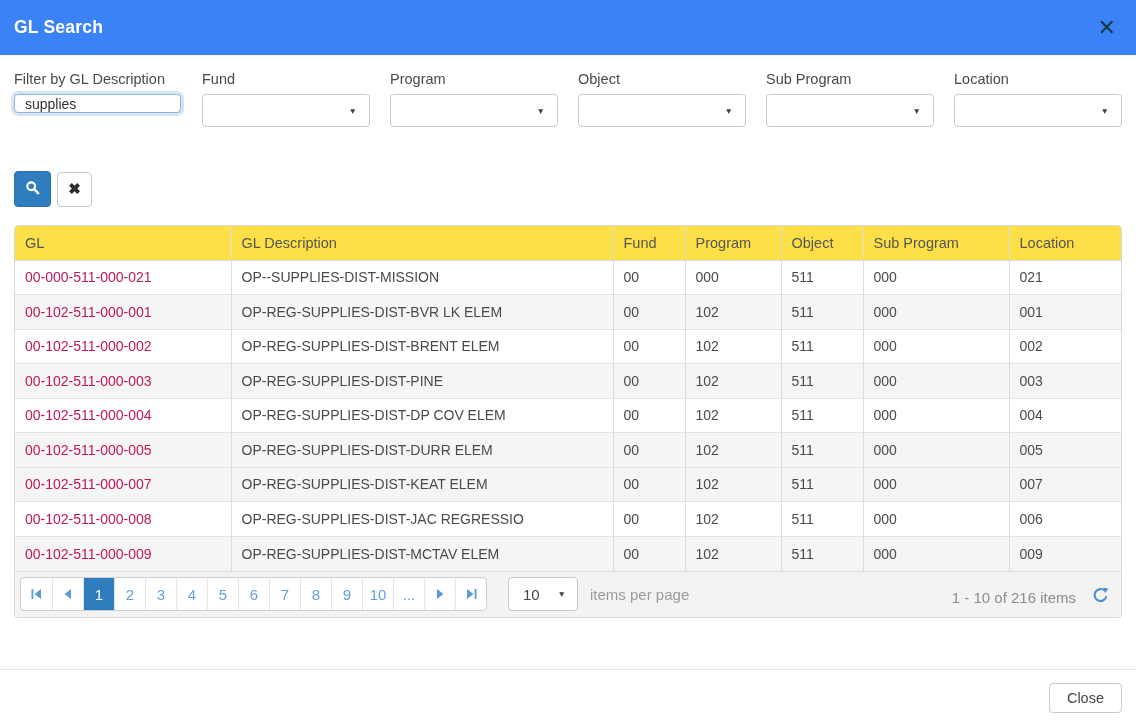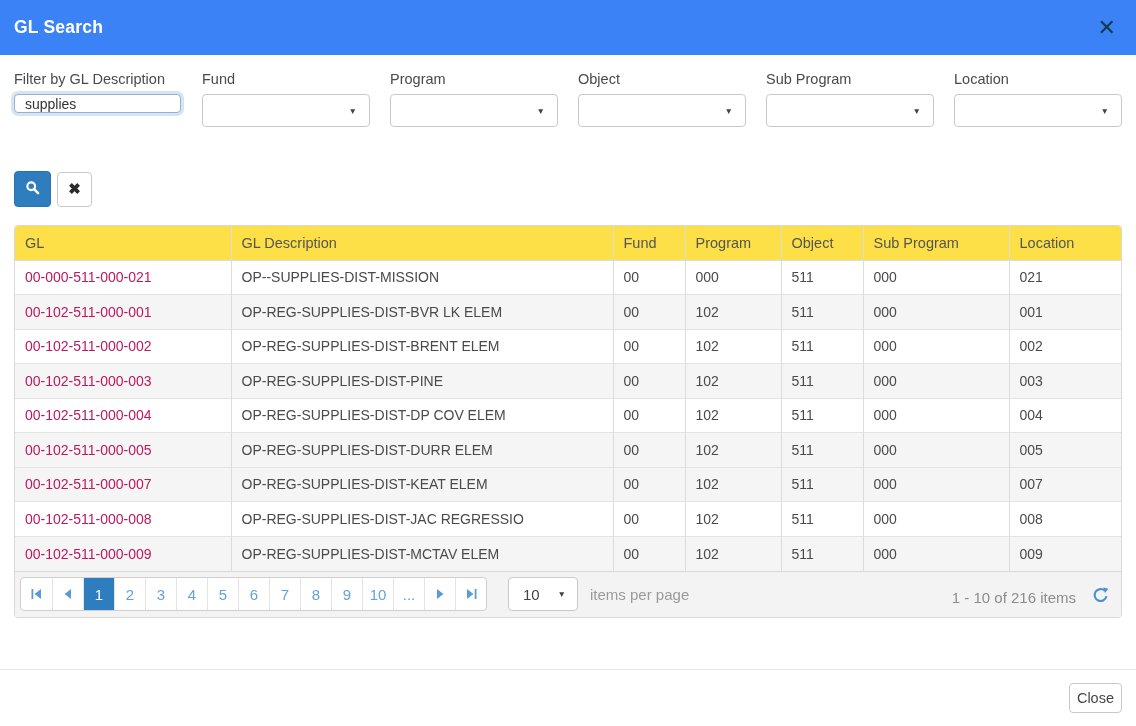--- a/index.html
+++ b/index.html
@@ -103,21 +103,21 @@
   .range-label { font-size: 15px; color: #8c8c8c; }
   .refresh { cursor: pointer; display: flex; align-items: center; }
 
   
   .modal-footer {
     margin-top: 14px; border-top: 1px solid #e4e4ea; padding: 13px 14px;
     display: flex; justify-content: flex-end;
   }
   .btn-close {
     background: #fff; border: 1px solid #c9c9c9; border-radius: 4px;
-    padding: 6px 7px; font-size: 14.5px; color: #444; cursor: pointer;
+    padding: 6px 17px; font-size: 14.5px; color: #444; cursor: pointer;
     font-family: "Liberation Sans", sans-serif;
   }
 </style>
 </head>
 <body>
 
 <div class="modal">
 
   <div class="modal-header">
     <span class="modal-title">GL Search</span>
@@ -271,21 +271,21 @@
               <td>000</td>
               <td>007</td>
             </tr>
             <tr>
               <td><a href="#">00-102-511-000-008</a></td>
               <td>OP-REG-SUPPLIES-DIST-JAC REGRESSIO</td>
               <td>00</td>
               <td>102</td>
               <td>511</td>
               <td>000</td>
-              <td>008</td>
+              <td>006</td>
             </tr>
             <tr class="alt">
               <td><a href="#">00-102-511-000-009</a></td>
               <td>OP-REG-SUPPLIES-DIST-MCTAV ELEM</td>
               <td>00</td>
               <td>102</td>
               <td>511</td>
               <td>000</td>
               <td>009</td>
             </tr>

